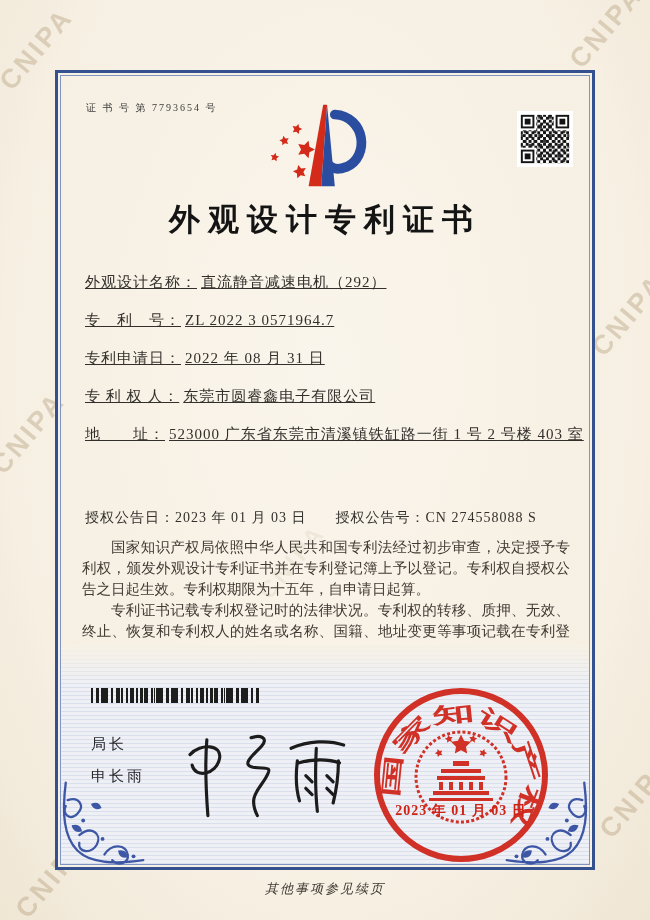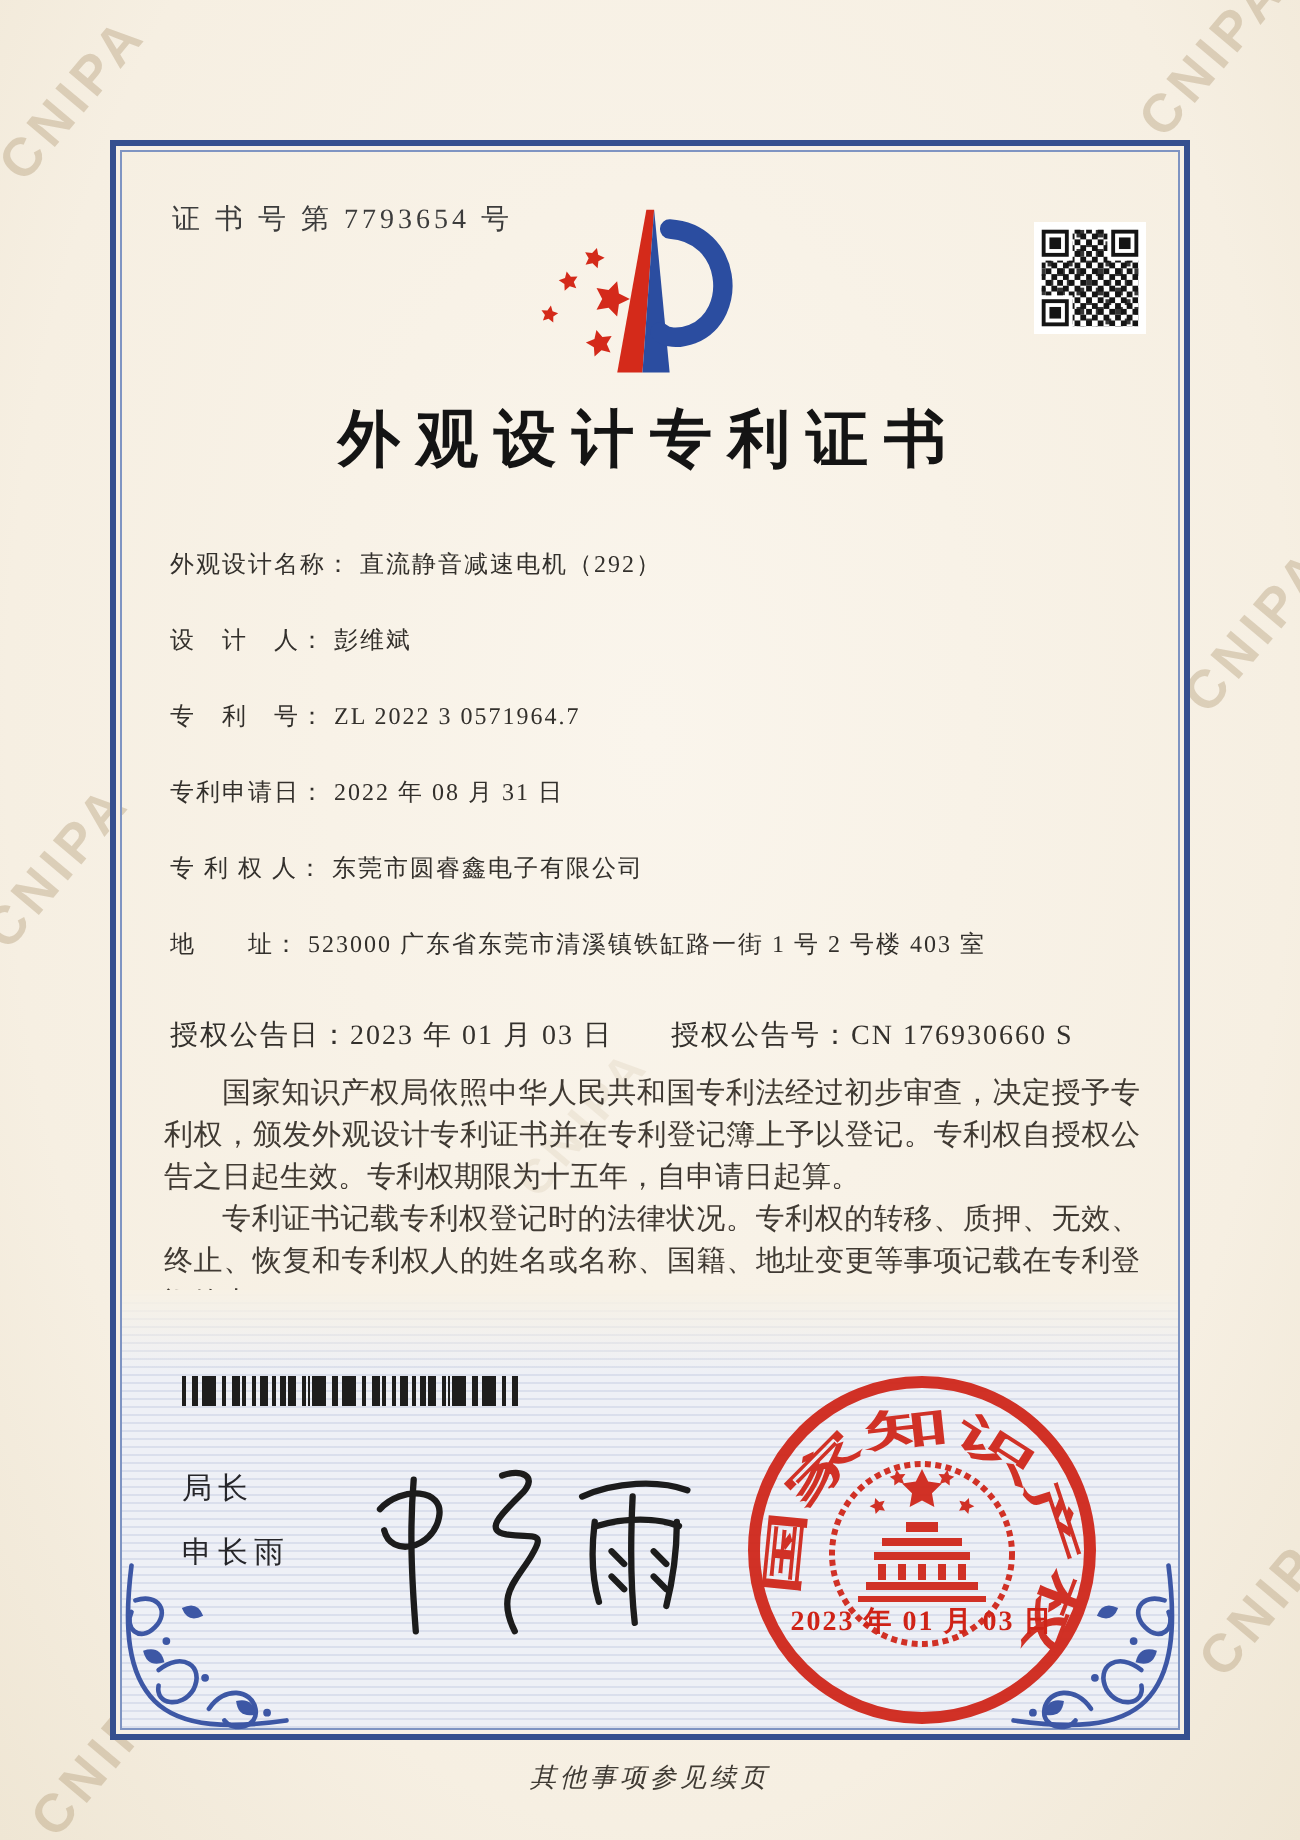--- a/index.html
+++ b/index.html
@@ -20,31 +20,31 @@
   .wm4{left:-20px;top:418px;} .wm5{left:588px;top:782px;} .wm6{left:4px;top:862px;}
   .wm7{left:248px;top:548px;opacity:.35;font-size:24px;}
 
   .frame {
     position:absolute; z-index:1; left:55px; top:70px; width:540px; height:800px;
     border:3px solid #35508f;
     box-shadow: inset 0 0 0 2px #f7f1e5, inset 0 0 0 3px #7f94c2;
   }
   .cert-no {
     position:absolute; z-index:2; left:86px; top:101px;
-    font-size:14px; letter-spacing:2px; color:#3c3c3c;
+    font-size:10px; letter-spacing:2px; color:#3c3c3c;
   }
   .logo { position:absolute; z-index:2; left:251px; top:99px; width:156px; height:97px; }
   .qr   { position:absolute; z-index:2; left:517px; top:111px; width:56px; height:56px; }
 
   .title {
     position:absolute; z-index:2; left:0; top:199px; width:650px; text-align:center;
     font-size:31px; font-weight:bold; letter-spacing:8px; color:#141414;
   }
   .rows { position:absolute; z-index:2; left:85px; top:271px; width:480px; }
-  .row  { font-size:12px; color:#33302c; letter-spacing:1px; line-height:22px; margin-bottom:16px; white-space:nowrap; }
+  .row  { font-size:15px; color:#33302c; letter-spacing:1px; line-height:22px; margin-bottom:16px; white-space:nowrap;text-decoration:underline; }
   .row .val { margin-left:4px; }
   .grant-line { position:absolute; z-index:2; left:85px; top:509px; font-size:14px; color:#33302c; letter-spacing:1px; white-space:nowrap; }
   .grant-line .pair1 { display:inline-block; width:246px; }
 
   .body-text {
     position:absolute; z-index:2; left:82px; top:537px; width:488px;
     font-size:14.5px; line-height:21px; color:#403a33; 
     text-align:justify;
   }
   .body-text p { text-indent:2em; }
@@ -150,42 +150,39 @@
     </g>
   </svg>
 
   <div class="title">外观设计专利证书</div>
 
   <div class="rows">
     <div class="row">
       <span class="lbl">外观设计名称：</span><span class="val">直流静音减速电机（292）</span>
     </div>
     <div class="row">
-      <span class="lbl">设　计　人：</span><span class="val">彭维斌</span>
-    </div>
-    <div class="row">
       <span class="lbl">专　利　号：</span><span class="val">ZL 2022 3 0571964.7</span>
     </div>
     <div class="row">
       <span class="lbl">专利申请日：</span><span class="val">2022 年 08 月 31 日</span>
     </div>
     <div class="row">
       <span class="lbl">专 利 权 人：</span><span class="val">东莞市圆睿鑫电子有限公司</span>
     </div>
     <div class="row">
       <span class="lbl">地　　址：</span><span class="val">523000 广东省东莞市清溪镇铁缸路一街 1 号 2 号楼 403 室</span>
     </div>
   </div>
 
   <div class="grant-line">
     <span class="pair1">
       <span>授权公告日：</span><span>2023 年 01 月 03 日</span>
     </span>
     <span class="pair2">
-      <span>授权公告号：</span><span>CN 176930660 S</span>
+      <span>授权公告号：</span><span>CN 274558088 S</span>
     </span>
   </div>
 
   <div class="body-text">
     <p>国家知识产权局依照中华人民共和国专利法经过初步审查，决定授予专利权，颁发外观设计专利证书并在专利登记簿上予以登记。专利权自授权公告之日起生效。专利权期限为十五年，自申请日起算。</p>
     <p>专利证书记载专利权登记时的法律状况。专利权的转移、质押、无效、终止、恢复和专利权人的姓名或名称、国籍、地址变更等事项记载在专利登记簿上。</p>
   </div>
 
   <div class="bottom-section">
 

